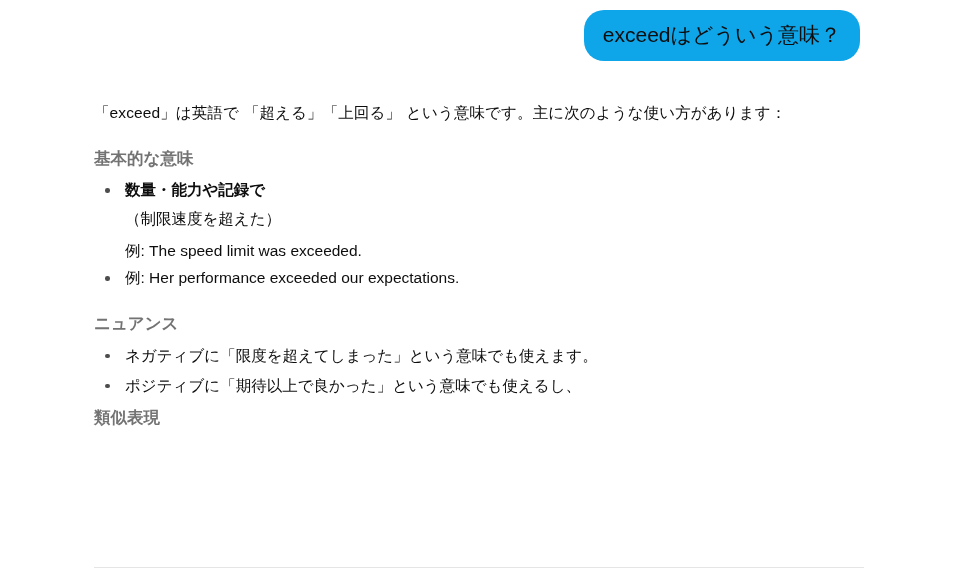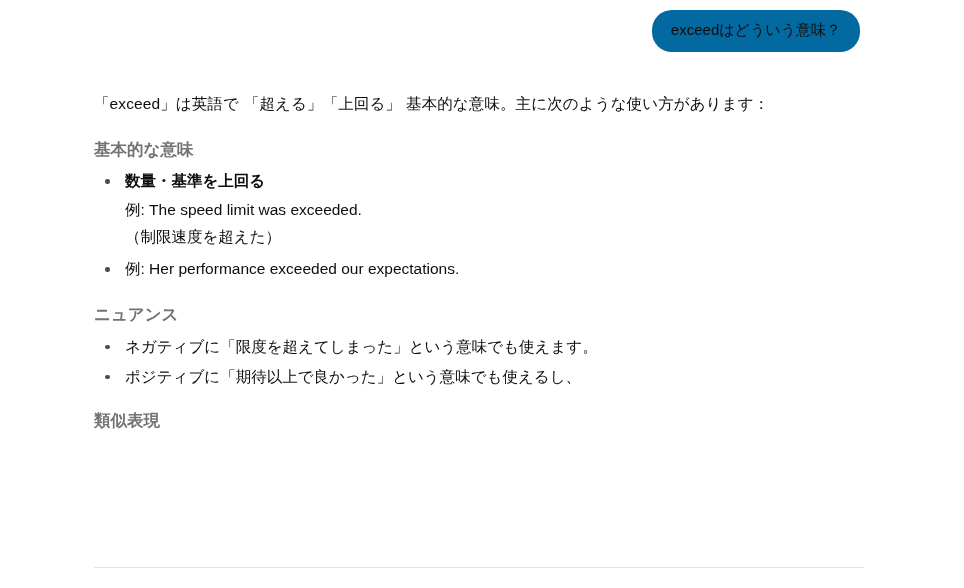--- a/index.html
+++ b/index.html
@@ -22,24 +22,24 @@
     padding: 0;
   }
 
   
   .user-row {
     display: flex;
     justify-content: flex-end;
     padding: 10px 104px 0 0;
   }
   .user-bubble {
-    background: #0369a1;
+    background: #0ea5e9;
     border-radius: 20px;
     padding: 9px 19px 10px 19px;
-    font-size: 15px;
+    font-size: 21px;
     line-height: 1.5;
     color: #0d0d0d;
     max-width: 560px;
     white-space: nowrap;
   }
 
   
   .assistant {
     padding: 40px 0 0 94px;
     width: 770px;
@@ -61,21 +61,21 @@
   }
 
   h3.section {
     font-size: 16.5px;
     font-weight: 700;
     margin: 22px 0 8px 0;
     color: #737373;
     line-height: 1.4;
   }
   h3.section.tight {
-    margin-top: 20px;
+    margin-top: 8px;
   }
 
   ul.bullets {
     list-style: none;
     margin: 0;
     padding: 0;
   }
   ul.bullets > li {
     position: relative;
     padding-left: 31px;
@@ -130,29 +130,29 @@
 <body>
 
 <div class="conversation">
 
   <div class="user-row">
     <div class="user-bubble">exceedはどういう意味？</div>
   </div>
 
   <div class="assistant">
 
-    <p class="intro"><span>「exceed」は英語で</span><span class="sp"></span><b>「超える」</b><b>「上回る」</b><span class="sp"></span><span>基本的な意味。主に次のような使い方があります：</span></p>
+    <p class="intro"><span>「exceed」は英語で</span><span class="sp"></span><b>「超える」</b><b>「上回る」</b><span class="sp"></span><span>という意味です。主に次のような使い方があります：</span></p>
 
     <h3 class="section">基本的な意味</h3>
 
     <ul class="bullets">
       <li>
-        <span class="li-head">数量・基準を上回る</span>
+        <span class="li-head">数量・能力や記録で</span>
+        <span class="li-sub last">（制限速度を超えた）</span>
         <span class="li-sub">例: The speed limit was exceeded.</span>
-        <span class="li-sub last">（制限速度を超えた）</span>
       </li>
       <li>
         <span class="li-sub">例: Her performance exceeded our expectations.</span>
       </li>
     </ul>
 
     <h3 class="section">ニュアンス</h3>
 
     <ul class="bullets plain">
       <li>ネガティブに「限度を超えてしまった」という意味でも使えます。</li>

